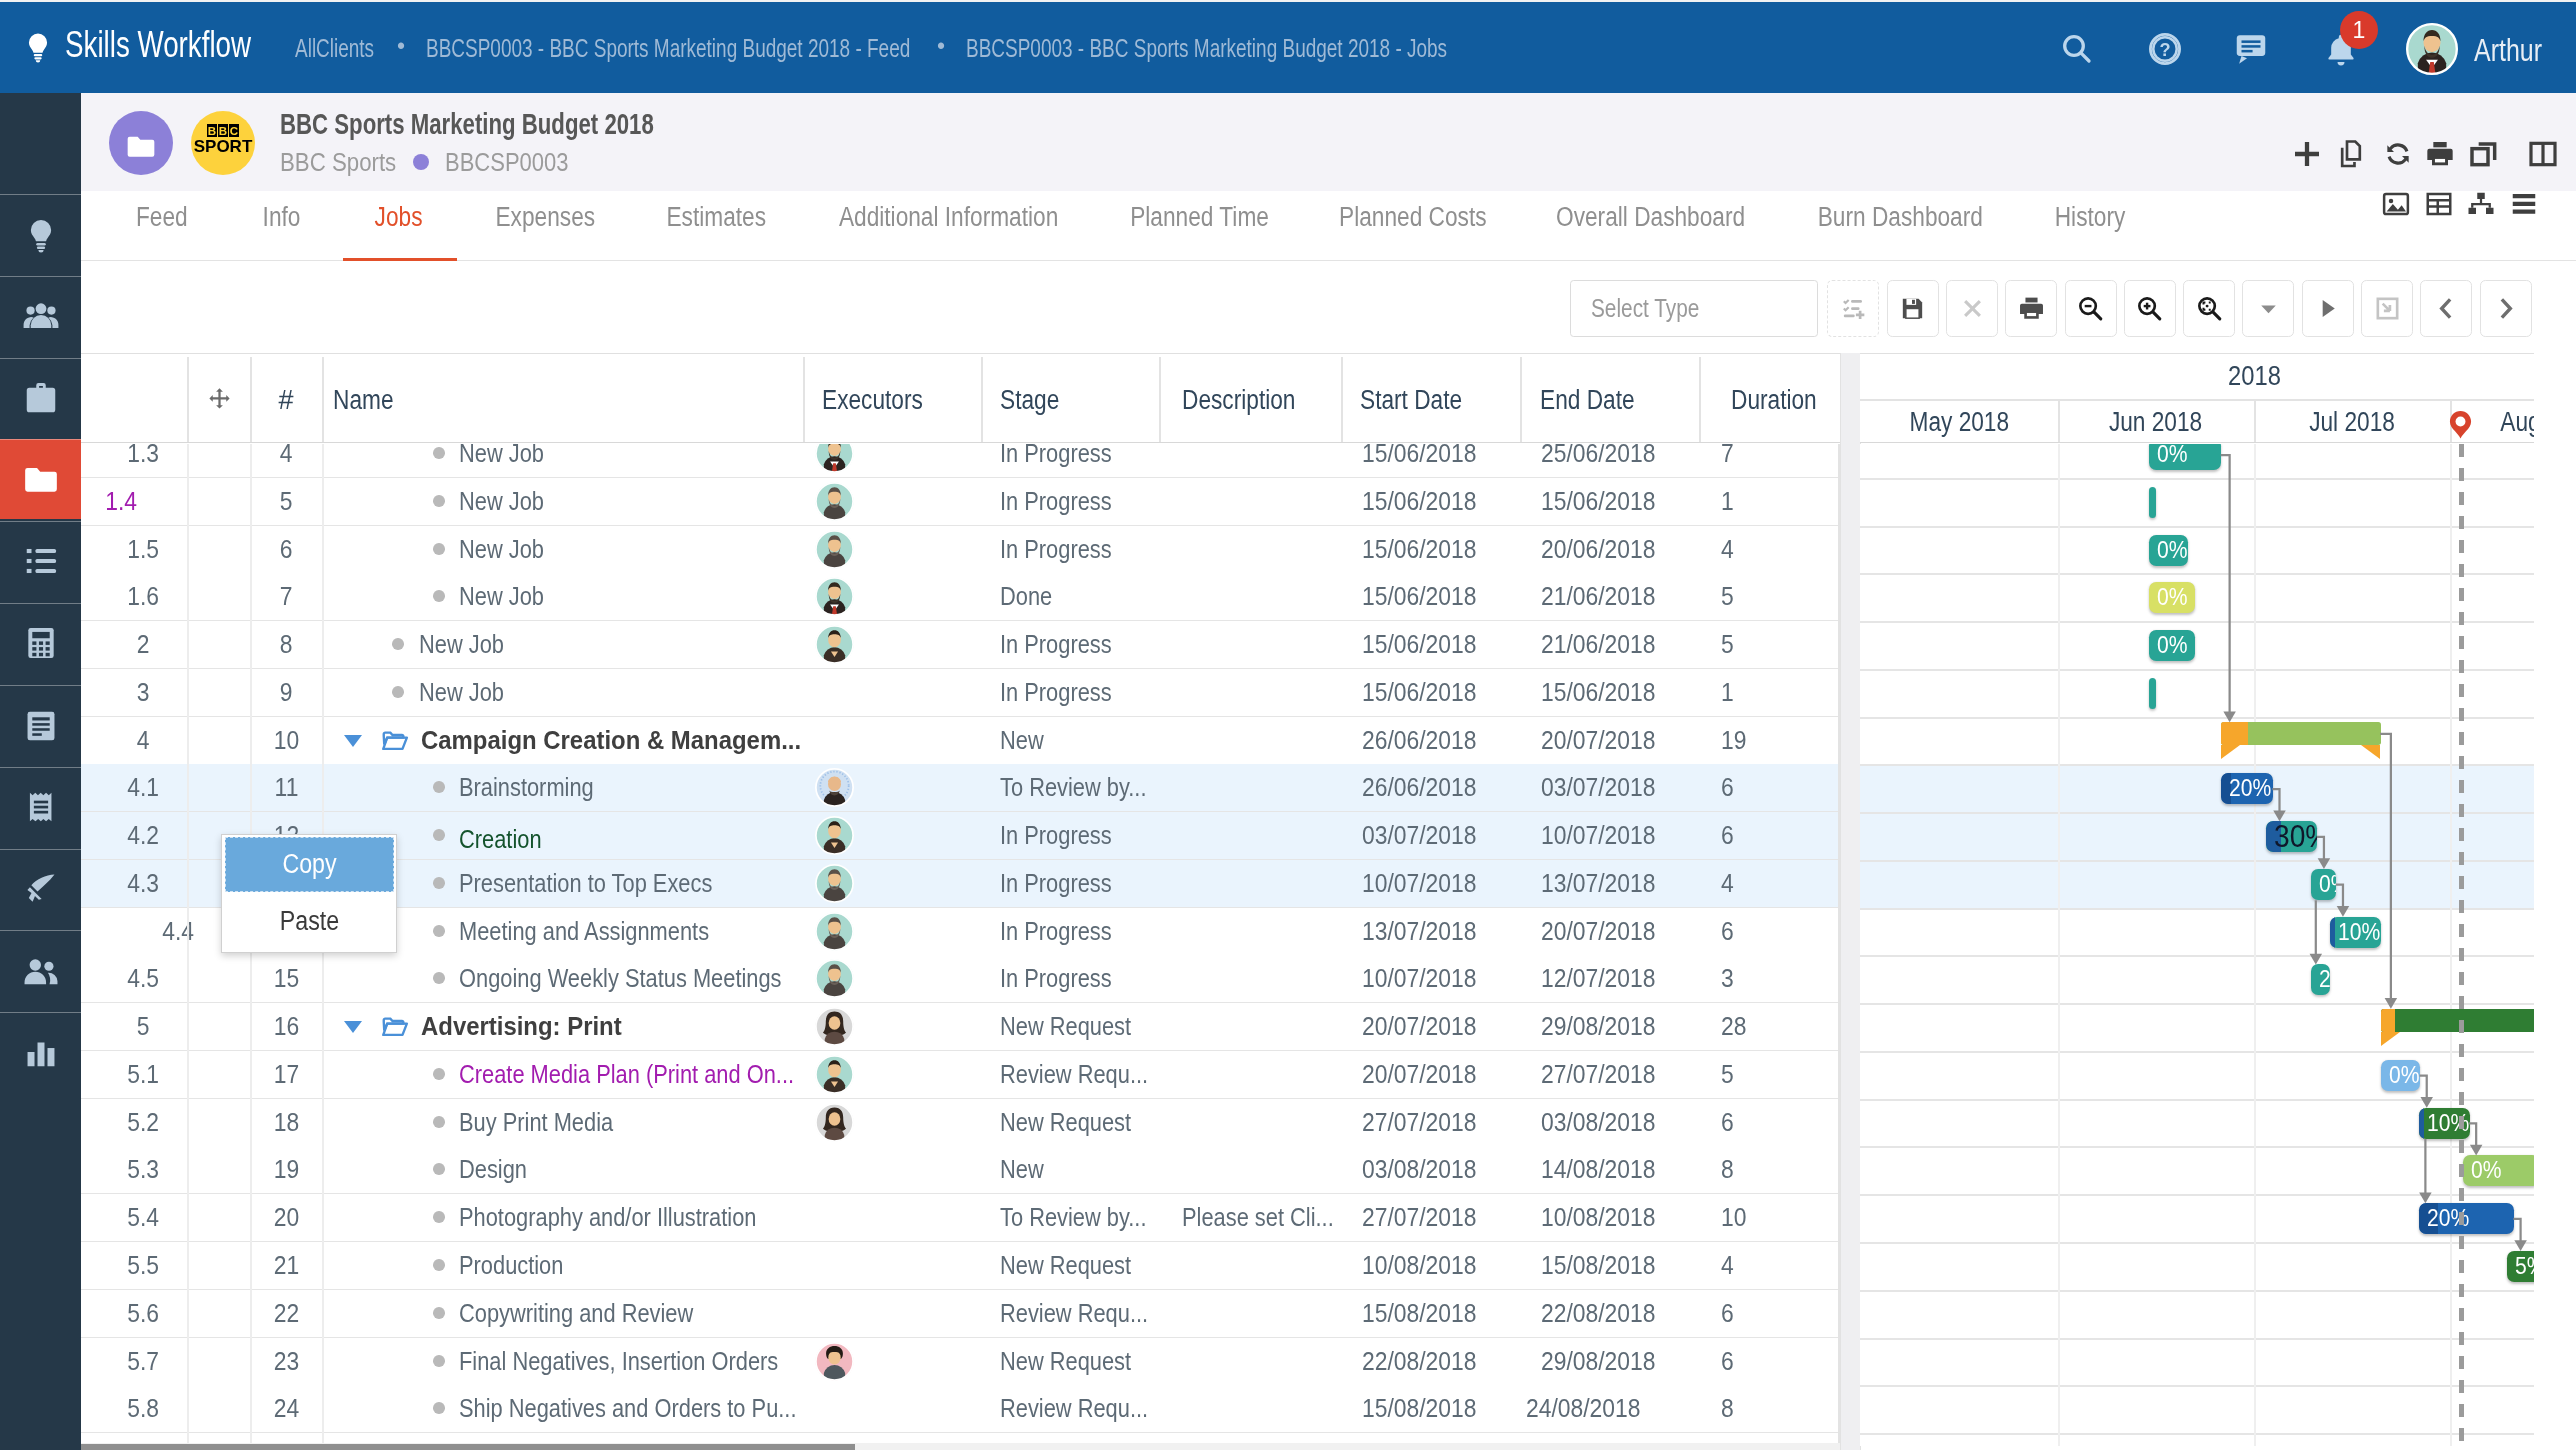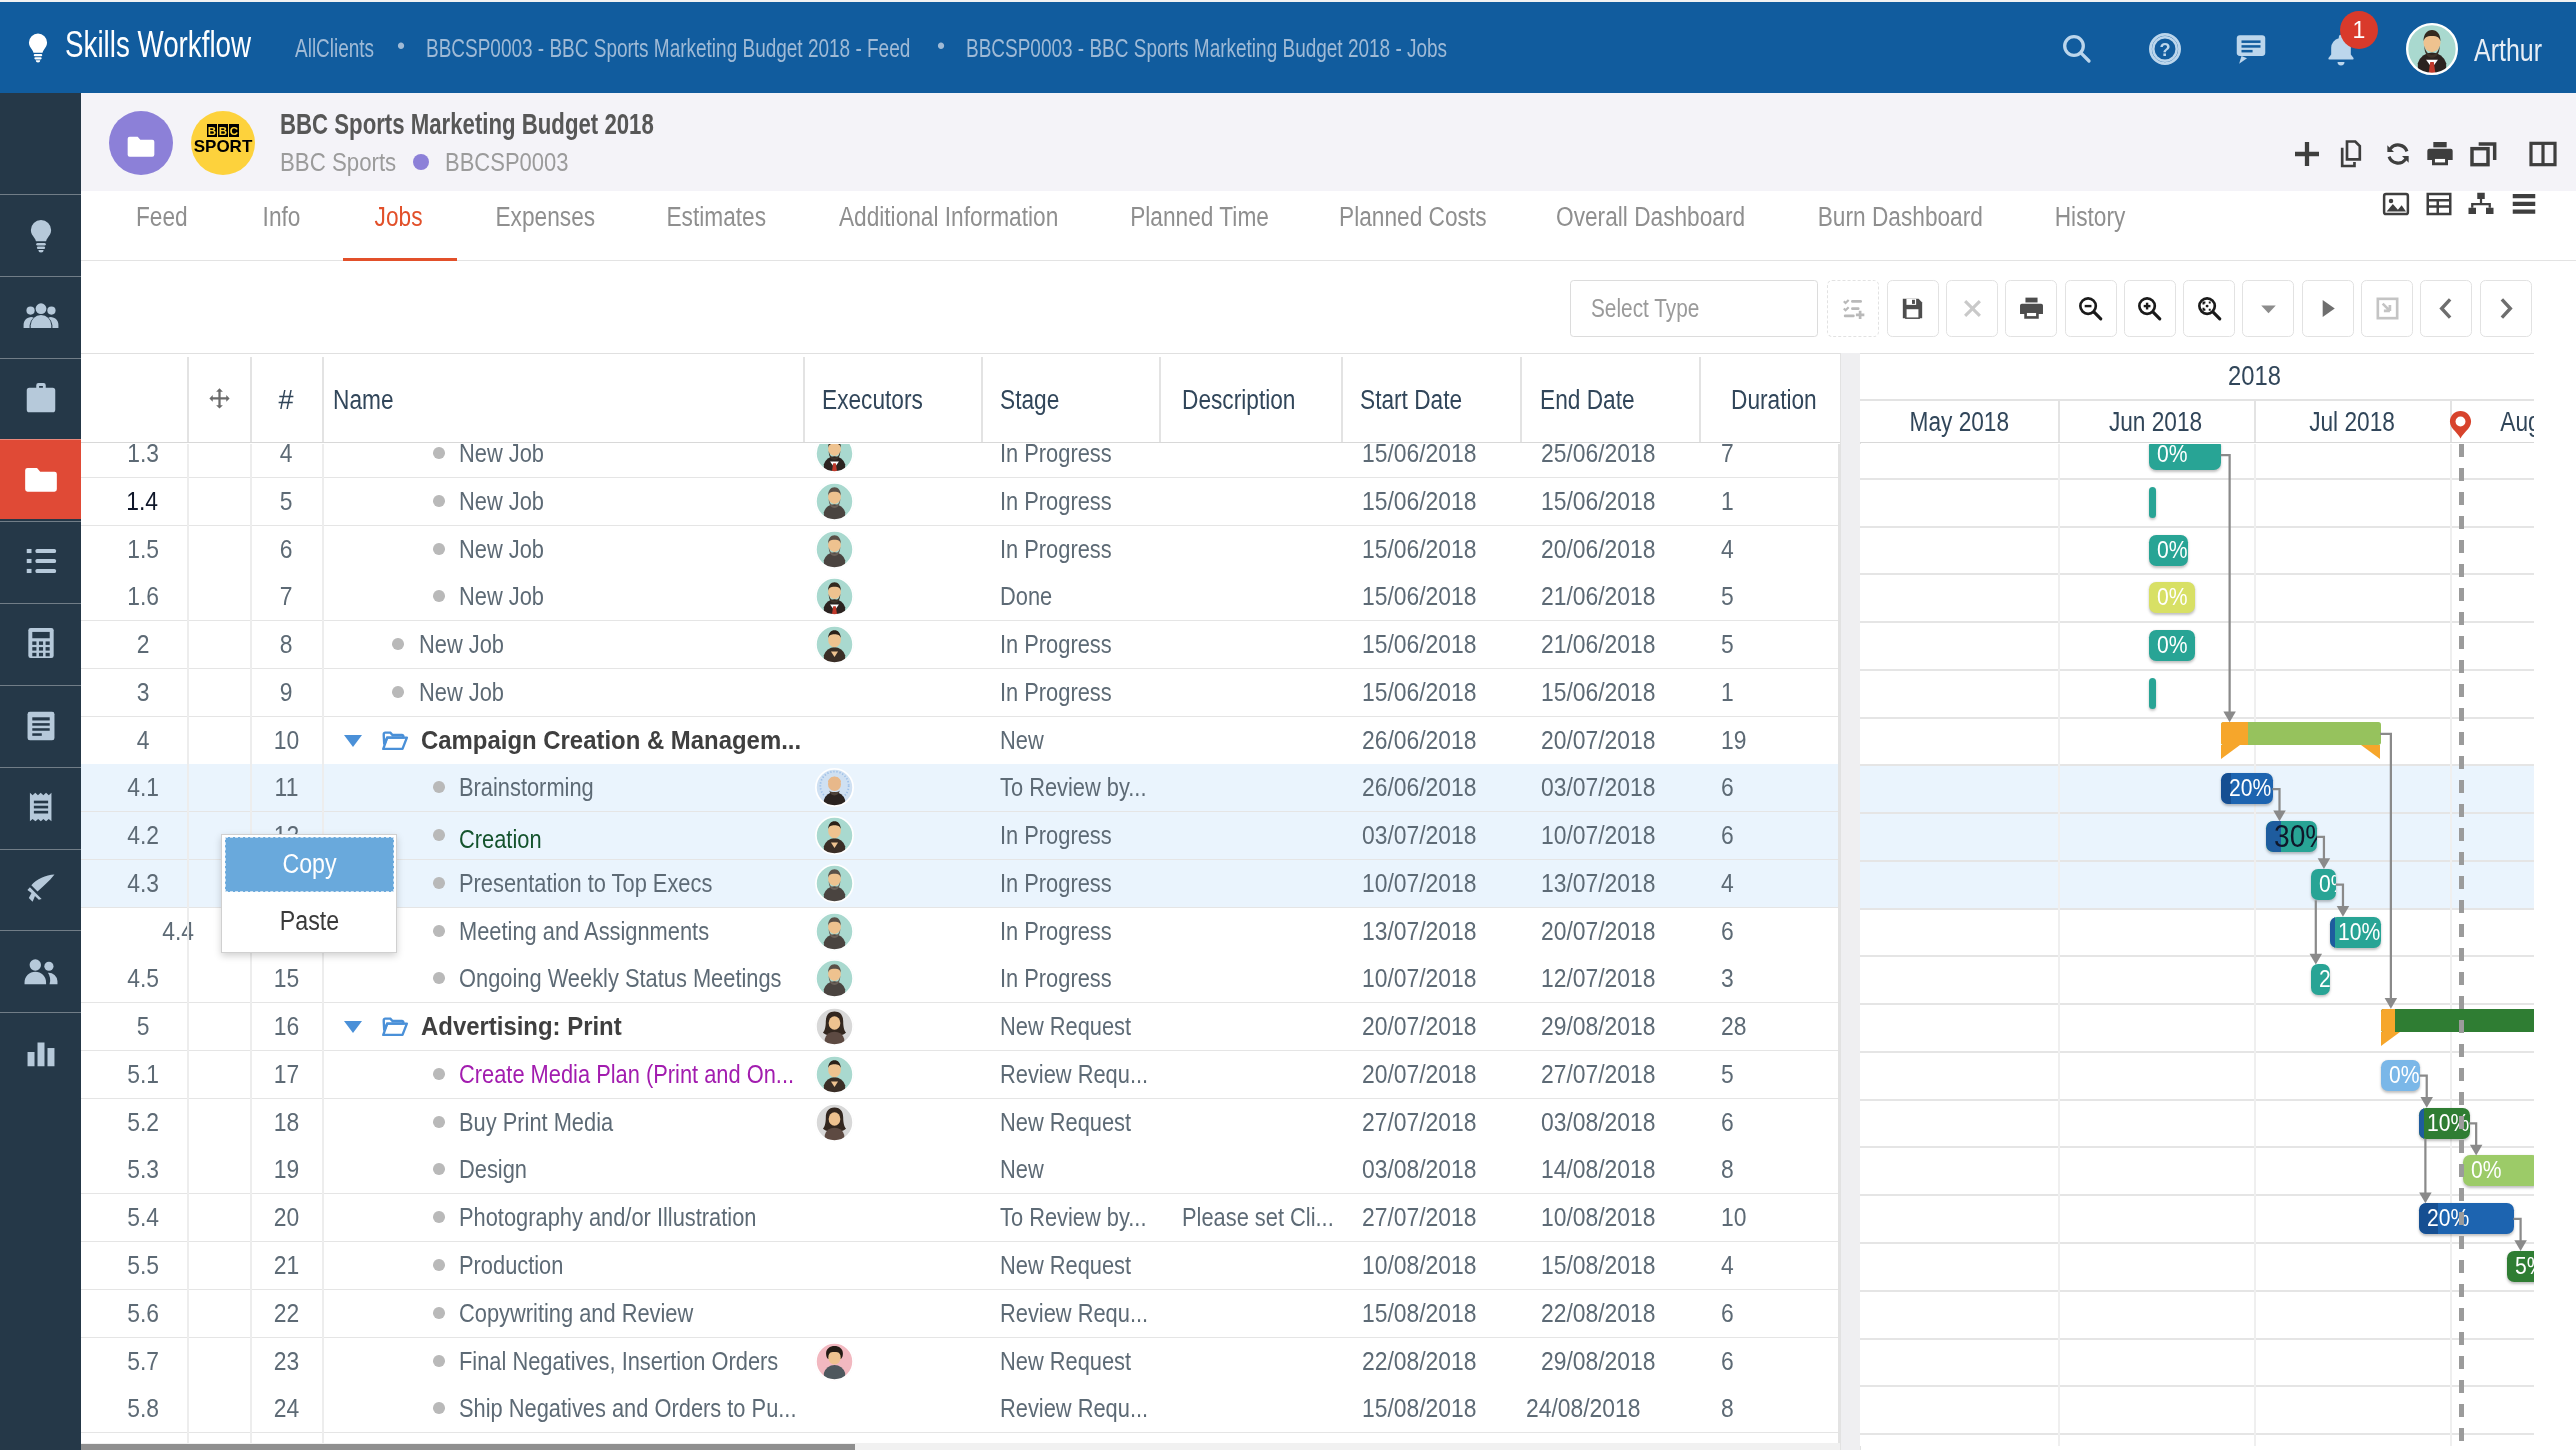--- a/index.html
+++ b/index.html
@@ -355,21 +355,21 @@
               <path d="M15.5 19c.8 4.5 3 7.8 6.5 7.8s5.7-3.3 6.5-7.8c0 6-2.1 10.4-6.5 10.4S15.5 25 15.5 19z" fill="#3d332a"></path>
             </g>
             <circle cx="22" cy="22" r="21" fill="none" stroke="#ffffff" stroke-width="2"></circle>
           </svg></div>
         <div class="abs" style="left:919px;top:0;height:47px;line-height:47px;font-size:26px;color:#5d6a75"><span style="display:inline-block;transform:scaleX(0.84);transform-origin:0 50%;white-space:nowrap">In Progress</span></div>
         <div class="abs" style="left:1281px;top:0;height:47px;line-height:47px;font-size:26px;color:#5d6a75"><span style="display:inline-block;transform:scaleX(0.88);transform-origin:0 50%;white-space:nowrap">15/06/2018</span></div>
         <div class="abs" style="left:1460px;top:0;height:47px;line-height:47px;font-size:26px;color:#5d6a75"><span style="display:inline-block;transform:scaleX(0.88);transform-origin:0 50%;white-space:nowrap">25/06/2018</span></div>
         <div class="abs" style="left:1640px;top:0;height:47px;line-height:47px;font-size:26px;color:#5d6a75"><span style="display:inline-block;transform:scaleX(0.88);transform-origin:0 50%;white-space:nowrap">7</span></div>
       </div>
       <div class="abs" style="left:0;top:48px;width:1759px;height:48px;background:#fff;border-bottom:1.8px solid #e5e5e5">
-        <div class="abs" style="left:8px;top:0;width:106px;height:47px;text-align:center;line-height:47px;font-size:26px;color:#0f172a"><span style="display:inline-block;transform:scaleX(0.88);transform-origin:50% 50%;white-space:nowrap">1.4</span></div>
+        <div class="abs" style="left:22px;top:0;width:106px;height:47px;line-height:47px;font-size:26px;color:#a21caf"><span style="display:inline-block;transform:scaleX(0.88);transform-origin:50% 50%;white-space:nowrap">1.4</span></div>
         <div class="abs" style="left:169px;top:0;width:72px;height:47px;text-align:center;line-height:47px;font-size:26px;color:#5d6a75"><span style="display:inline-block;transform:scaleX(0.88);transform-origin:50% 50%;white-space:nowrap">5</span></div>
         <div class="abs" style="left:352px;top:17px;width:11.6px;height:11.6px;border-radius:50%;background:#b9b9b9"></div>
         <div class="abs" style="left:378px;top:0;height:47px;line-height:47px;font-size:26px;color:#5d6a75"><span style="display:inline-block;transform:scaleX(0.84);transform-origin:0 50%;white-space:nowrap">New Job</span></div>
         <div class="abs" style="left:734px;top:3.6px"><svg width="39" height="39" viewBox="0 0 44 44">
             <defs>
               <clipPath id="cpA2">
                 <circle cx="22" cy="22" r="21"></circle>
               </clipPath>
             </defs>
             <circle cx="22" cy="22" r="21.5" fill="#a9d9cf"></circle>

